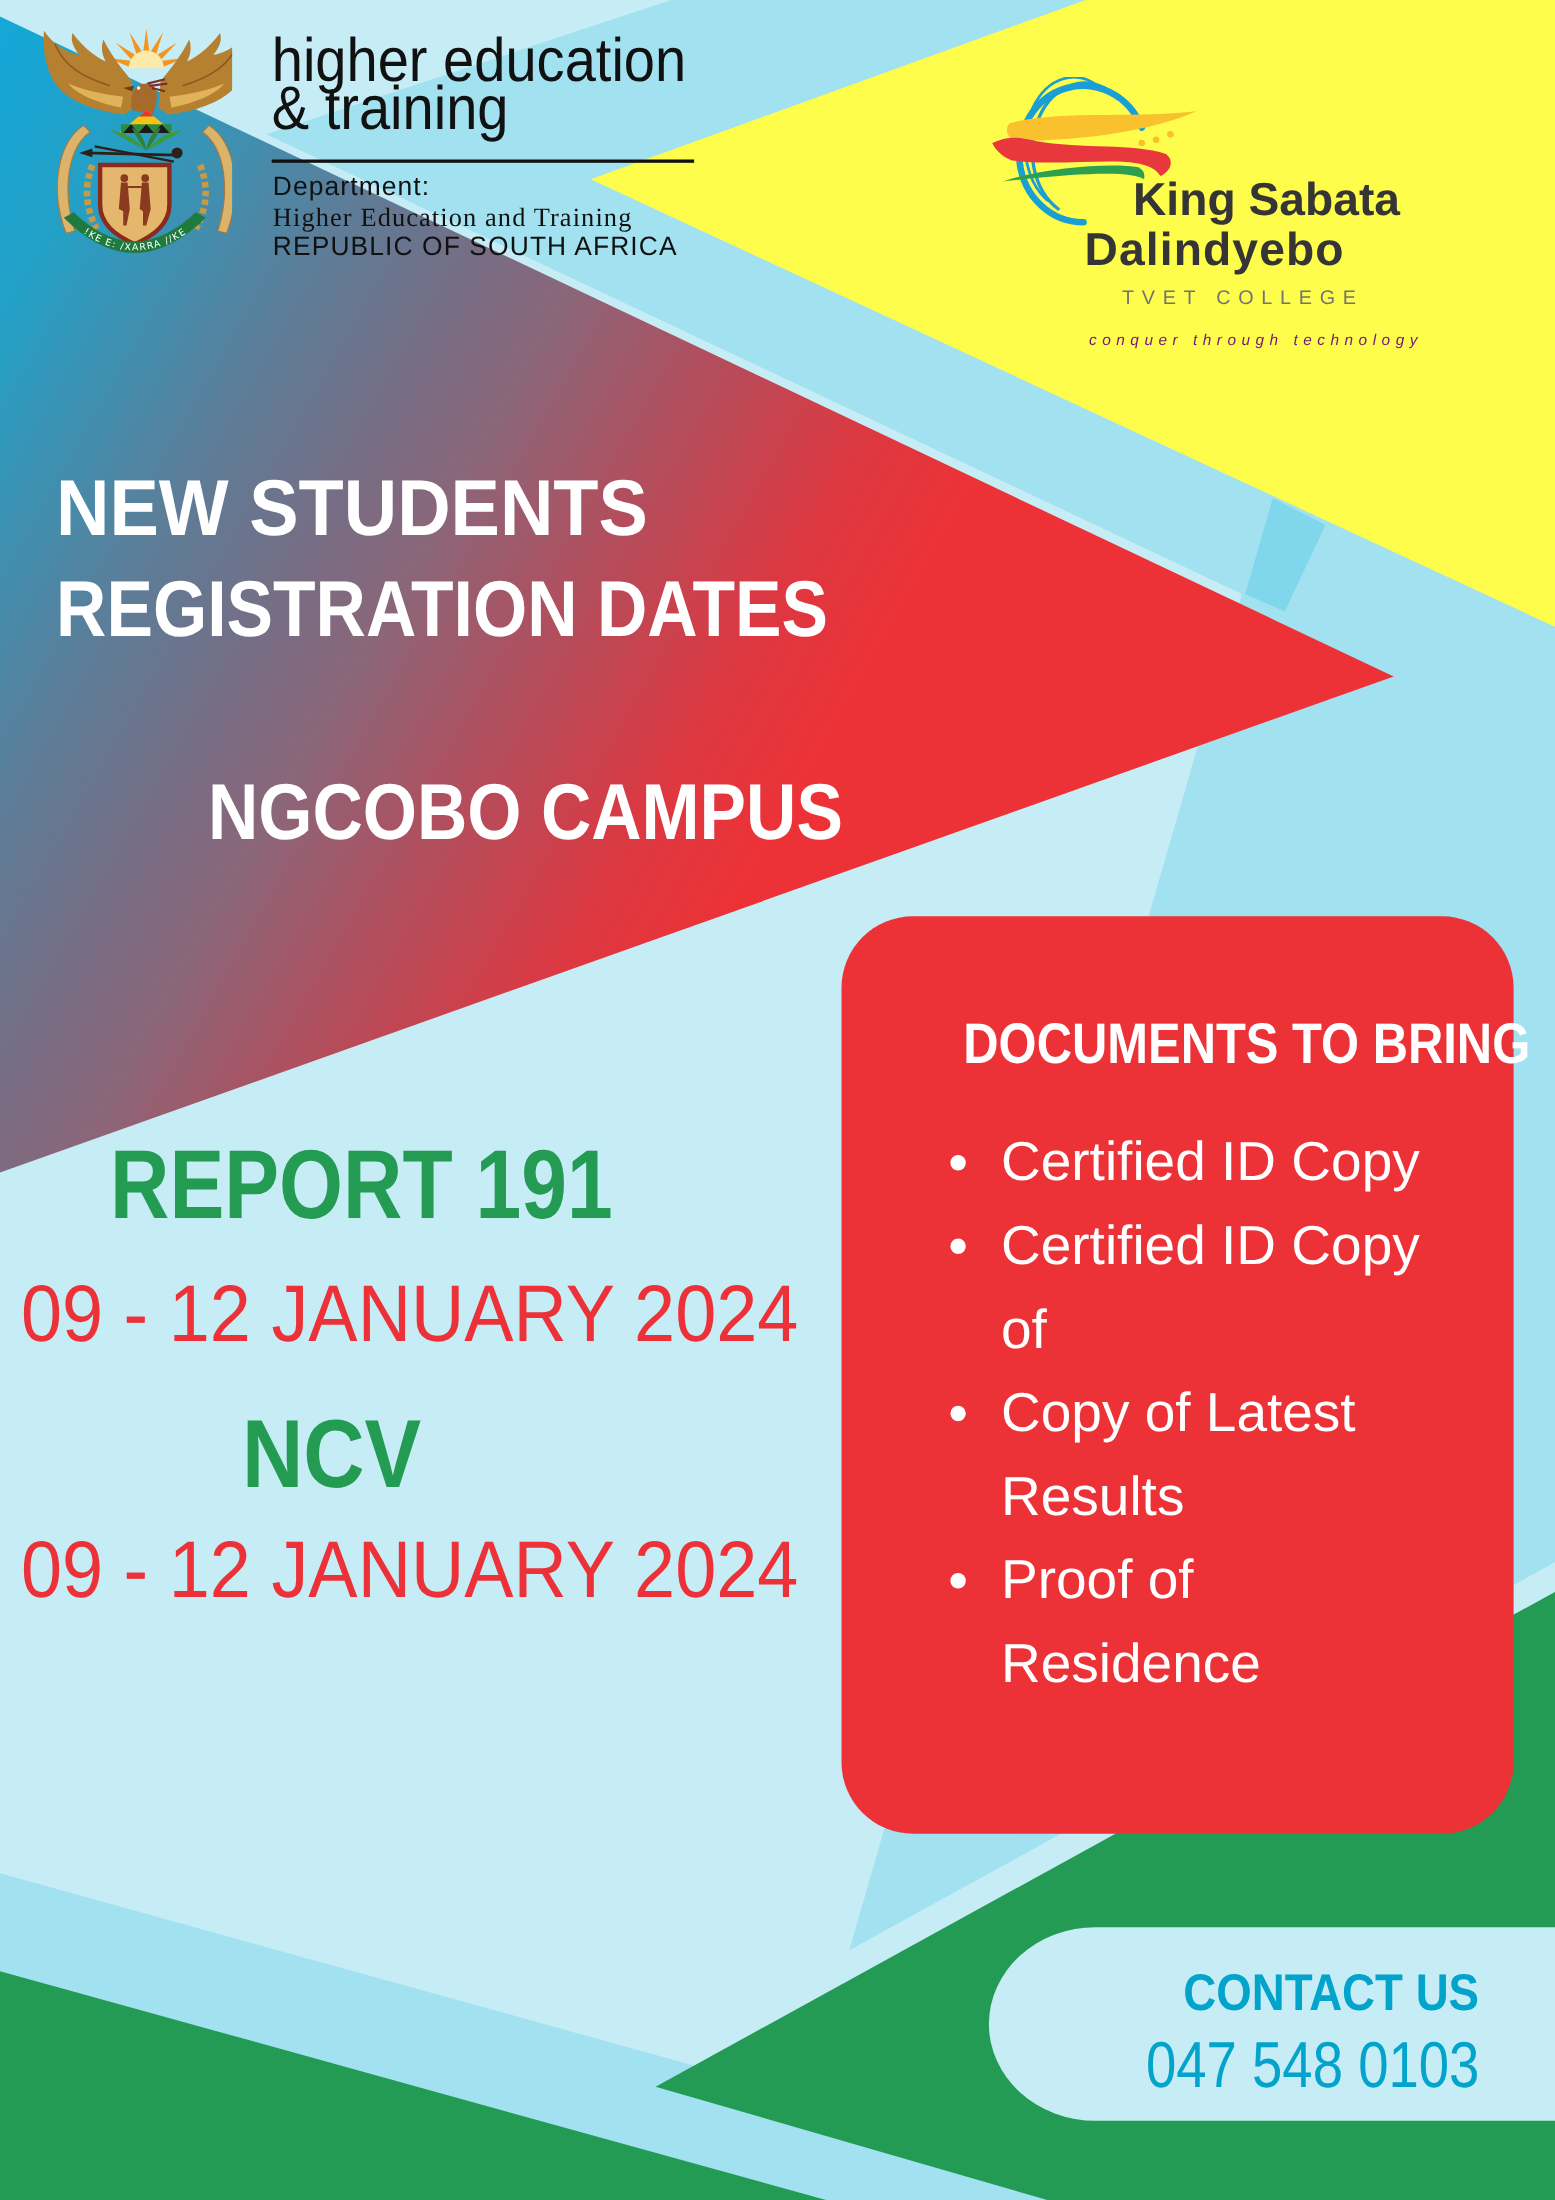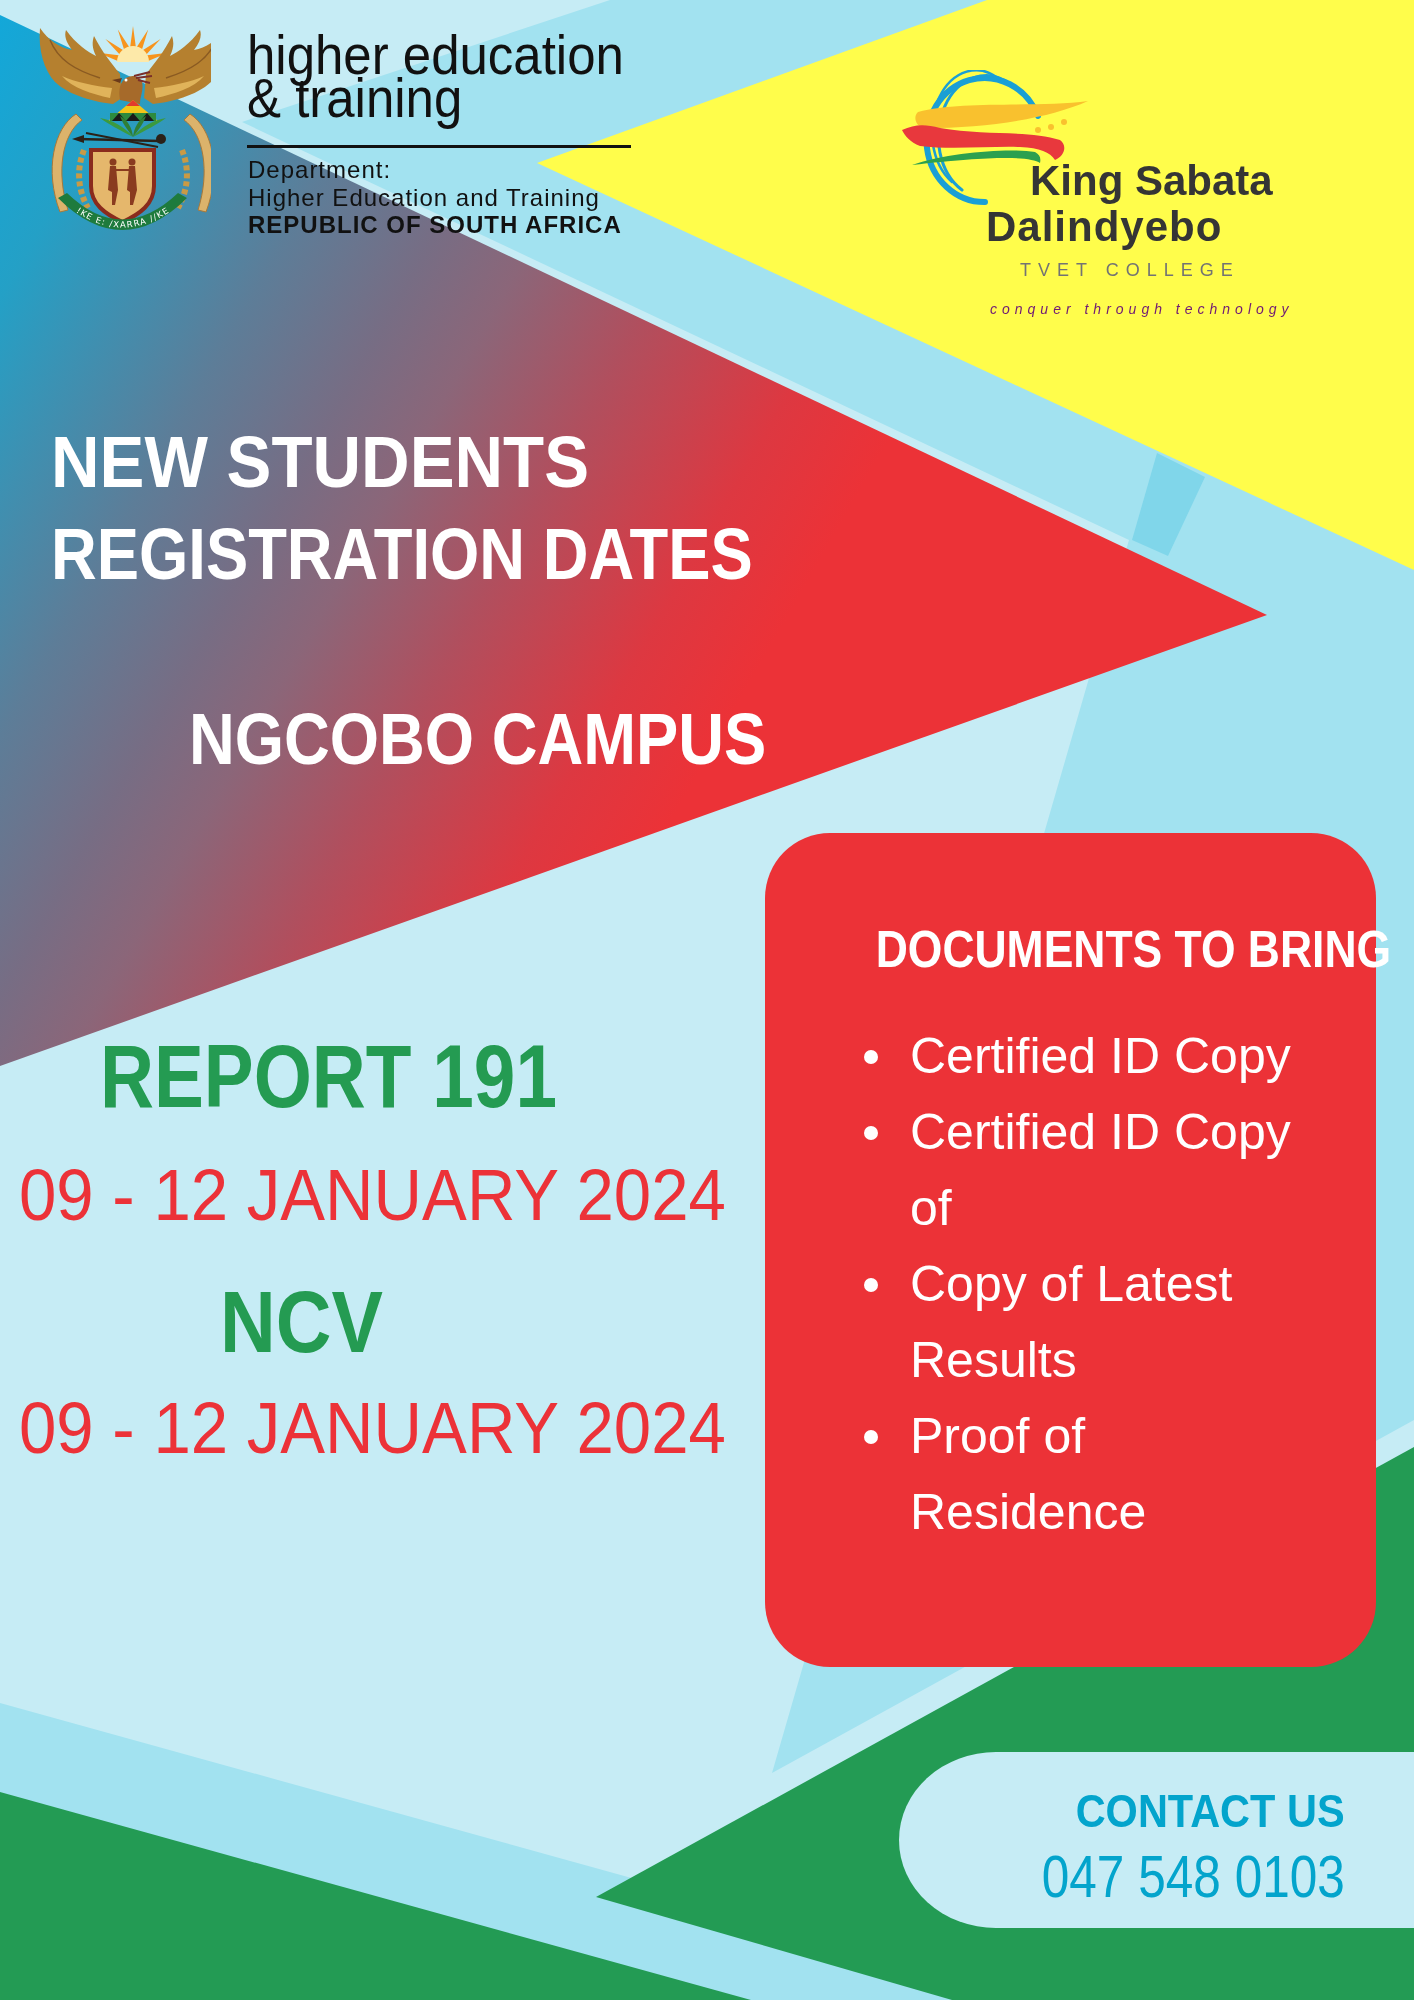--- a/index.html
+++ b/index.html
@@ -18,22 +18,22 @@
   .coat { position: absolute; left: 36px; top: 20px; width: 175px; height: 232px; }
   .dhet1, .dhet2 {
     left: 247px; font-size: 56px; color: #111;
     transform: scaleX(0.91); transform-origin: left top;
   }
   .dhet1 { top: 27px; }
   .dhet2 { top: 70px; }
   .dhet-rule { position: absolute; left: 247px; top: 145px; width: 384px; height: 3px; background: #111; }
   .dhet-small { left: 248px; font-size: 24px; letter-spacing: 1px; color: #111; }
   .dhet-dept { top: 158px; }
-  .dhet-name { top: 186px; }
-  .dhet-rsa  { top: 213px; font-weight: bold; text-align: right; }
+  .dhet-name { top: 186px; font-family: Liberation Serif, serif; }
+  .dhet-rsa  { top: 213px; font-weight: normal; text-align: right; }
 
   
   .ksd-mark { position: absolute; left: 895px; top: 70px; width: 200px; height: 150px; }
   .ksd1 { left: 1030px; top: 160px; font-size: 42px; font-weight: bold; color: #353535; }
   .ksd2 { left: 986px; top: 206px; font-size: 42px; font-weight: bold; letter-spacing: 1px; color: #353535; }
   .ksd-tvet { left: 988px; top: 261px; font-size: 18px; letter-spacing: 7px; color: #737373; margin-left: 32px; }
   .ksd-tag { left: 990px; top: 302px; font-size: 14px; font-style: italic; letter-spacing: 5px; color: #701a75; }
 
   
   .hero { font-size: 72px; font-weight: bold; color: #ffffff; transform-origin: left top; }

